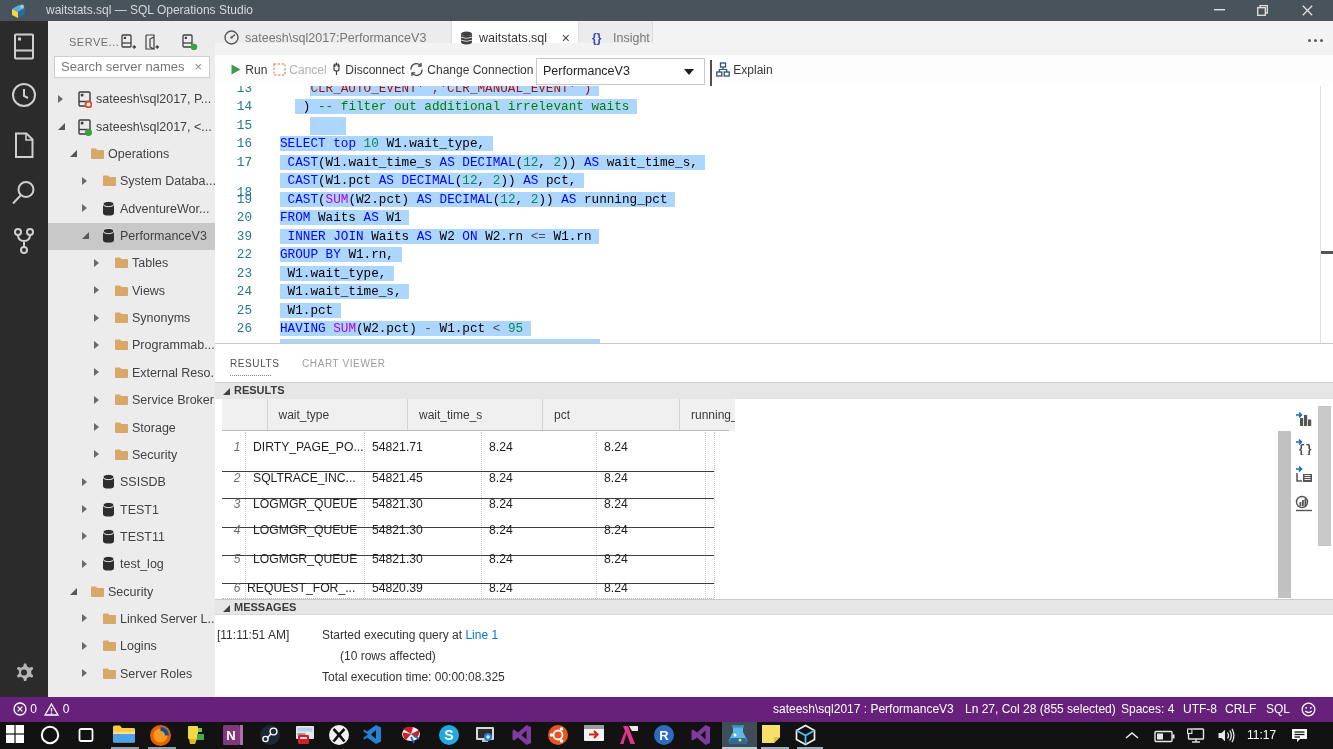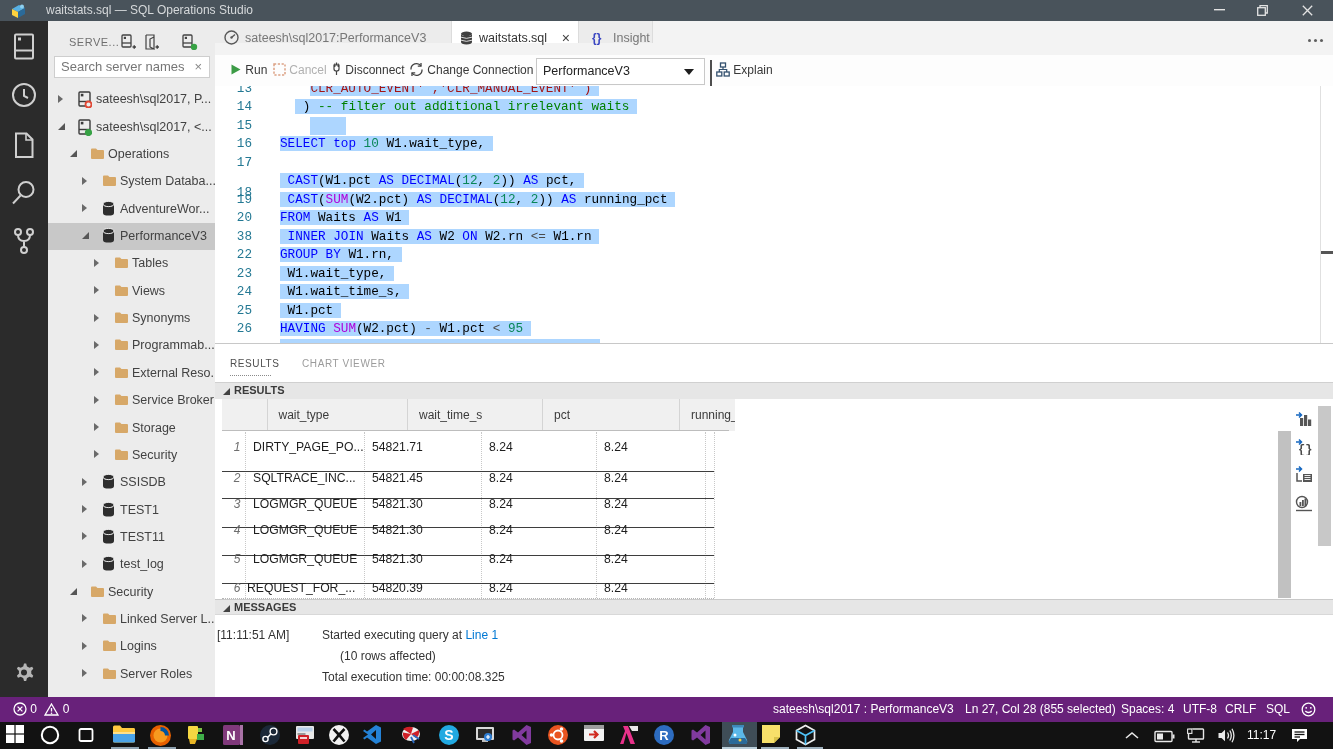--- a/index.html
+++ b/index.html
@@ -322,27 +322,28 @@
   <div id="editor">
 <div class="lnum" style="top:-6.25px">13</div>
 <div class="cl" style="top:-6.25px">    <span class="hl"><span class="s">CLR_AUTO_EVENT' ,'CLR_MANUAL_EVENT' )</span>&nbsp;</span></div>
 <div class="lnum" style="top:12.25px">14</div>
 <div class="cl" style="top:12.25px">  <span class="hl"> ) <span class="c">-- filter out additional irrelevant waits</span>&nbsp;</span></div>
 <div class="lnum" style="top:30.75px">15</div>
 <div class="cl" style="top:30.75px"><span style="visibility:hidden">    </span><span class="hl" style="display:inline-block;width:36px">&nbsp;</span></div>
 <div class="lnum" style="top:49.25px">16</div>
 <div class="cl" style="top:49.25px"><span class="hl"><span class="k">SELECT</span> <span class="k">top</span> <span class="n">10</span> W1.wait_type,&nbsp;</span></div>
 <div class="lnum" style="top:67.75px">17</div>
+<div class="cl" style="top:67.75px"><span class="hl"> <span class="k">CAST</span>(W1.wait_time_s <span class="k">AS</span> <span class="k">DECIMAL</span>(<span class="n">12</span>, <span class="n">2</span>)) <span class="k">AS</span> wait_time_s,&nbsp;</span></div>
 <div class="lnum" style="top:98px">18</div>
 <div class="cl" style="top:86.25px"><span class="hl"> <span class="k">CAST</span>(W1.pct <span class="k">AS</span> <span class="k">DECIMAL</span>(<span class="n">12</span>, <span class="n">2</span>)) <span class="k">AS</span> pct,&nbsp;</span></div>
 <div class="lnum" style="top:104.75px">19</div>
 <div class="cl" style="top:104.75px"><span class="hl"> <span class="k">CAST</span>(<span class="f">SUM</span>(W2.pct) <span class="k">AS</span> <span class="k">DECIMAL</span>(<span class="n">12</span>, <span class="n">2</span>)) <span class="k">AS</span> running_pct&nbsp;</span></div>
 <div class="lnum" style="top:123.25px">20</div>
 <div class="cl" style="top:123.25px"><span class="hl"><span class="k">FROM</span> Waits <span class="k">AS</span> W1&nbsp;</span></div>
-<div class="lnum" style="top:141.75px">38</div>
+<div class="lnum" style="top:141.75px">39</div>
 <div class="cl" style="top:141.75px"><span class="hl"> <span class="k">INNER</span> <span class="k">JOIN</span> Waits <span class="k">AS</span> W2 <span class="k">ON</span> W2.rn <span class="o">&lt;=</span> W1.rn&nbsp;</span></div>
 <div class="lnum" style="top:160.25px">22</div>
 <div class="cl" style="top:160.25px"><span class="hl"><span class="k">GROUP</span> <span class="k">BY</span> W1.rn,&nbsp;</span></div>
 <div class="lnum" style="top:178.75px">23</div>
 <div class="cl" style="top:178.75px"><span class="hl"> W1.wait_type,&nbsp;</span></div>
 <div class="lnum" style="top:197.25px">24</div>
 <div class="cl" style="top:197.25px"><span class="hl"> W1.wait_time_s,&nbsp;</span></div>
 <div class="lnum" style="top:215.75px">25</div>
 <div class="cl" style="top:215.75px"><span class="hl"> W1.pct&nbsp;</span></div>
 <div class="lnum" style="top:234.25px">26</div>

